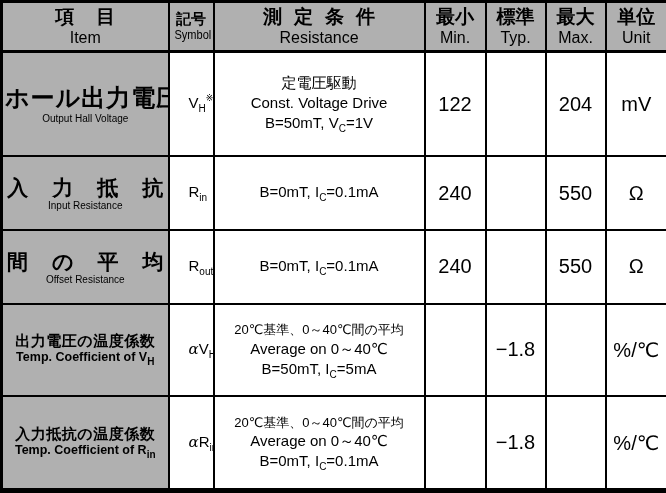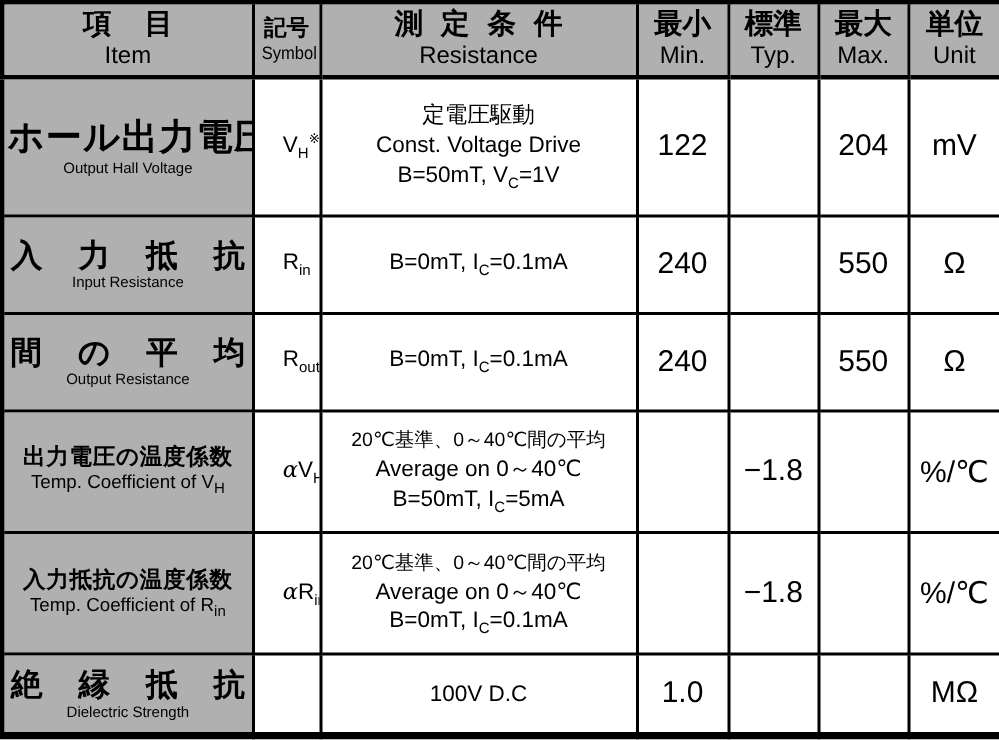--- a/index.html
+++ b/index.html
@@ -36,21 +36,21 @@
   tr.r4,tr.r5{height:58px;}
   tr.r6{height:45px;}
   
   td.item{padding:0 2px;}
   .item-ja{font-size:21px;font-weight:bold;line-height:1.2;white-space:nowrap;}
   .item-en{font-size:10px;line-height:1.15;white-space:nowrap;}
   tr.r0 .item-ja{font-size:24px;letter-spacing:1px;}
   .sp4{letter-spacing:24px;margin-right:-24px;}
   .sp5{letter-spacing:14px;margin-right:-14px;}
   tr.r4 .item-ja,tr.r5 .item-ja{font-size:15px;letter-spacing:.5px;}
-  tr.r4 .item-en,tr.r5 .item-en{font-size:12.5px;}
+  tr.r4 .item-en,tr.r5 .item-en{font-size:12.5px;font-weight:bold;}
   
   td.sym{font-size:15px;padding:0 19px;white-space:nowrap;}
   tr.r3 td.sym{font-size:12px;}
   td.sym sub,.item-en sub{font-size:10px;}
   td.sym sup{font-size:9px;vertical-align:top;line-height:1;}
   .alpha{font-style:italic;font-family:"DejaVu Serif",serif;}
   
   td.cond{text-align:center;padding:2px 6px;font-size:15px;line-height:1.32;}
   td.cond sub{font-size:10px;}
   tr.r4 td.cond .cl0,tr.r5 td.cond .cl0{font-size:13px;}
@@ -123,21 +123,21 @@
         <td class="sym">R<sub>in</sub></td>
         <td class="cond"><span class="cl cl0">B=0mT, I<sub>C</sub>=0.1mA</span></td>
         <td class="val">240</td>
         <td class="val"></td>
         <td class="val">550</td>
         <td class="val">Ω</td>
       </tr>
       <tr class="r2">
         <td class="item gray">
           <div class="item-ja sp4">間の平均</div>
-          <div class="item-en">Output Resistance</div>
+          <div class="item-en">Offset Resistance</div>
         </td>
         <td class="sym">R<sub>out</sub></td>
         <td class="cond"><span class="cl cl0">B=0mT, I<sub>C</sub>=0.1mA</span></td>
         <td class="val">240</td>
         <td class="val"></td>
         <td class="val">550</td>
         <td class="val">Ω</td>
       </tr>
       <tr class="r4">
         <td class="item gray">
@@ -156,26 +156,14 @@
           <div class="item-ja">入力抵抗の温度係数</div>
           <div class="item-en">Temp. Coefficient of R<sub>in</sub></div>
         </td>
         <td class="sym"><span class="alpha">α</span>R<sub>in</sub><sup>※</sup></td>
         <td class="cond"><span class="cl cl0">20℃基準、0～40℃間の平均</span><br><span class="cl cl1">Average on 0～40℃</span><br><span class="cl cl2">B=0mT, I<sub>C</sub>=0.1mA</span></td>
         <td class="val"></td>
         <td class="val">−1.8</td>
         <td class="val"></td>
         <td class="val">%/℃</td>
       </tr>
-      <tr class="r6">
-        <td class="item gray">
-          <div class="item-ja sp4">絶縁抵抗</div>
-          <div class="item-en">Dielectric Strength</div>
-        </td>
-        <td class="sym"></td>
-        <td class="cond"><span class="cl cl0">100V D.C</span></td>
-        <td class="val">1.0</td>
-        <td class="val"></td>
-        <td class="val"></td>
-        <td class="val">MΩ</td>
-      </tr>
     </tbody>
 </table>
 
 </body></html>

